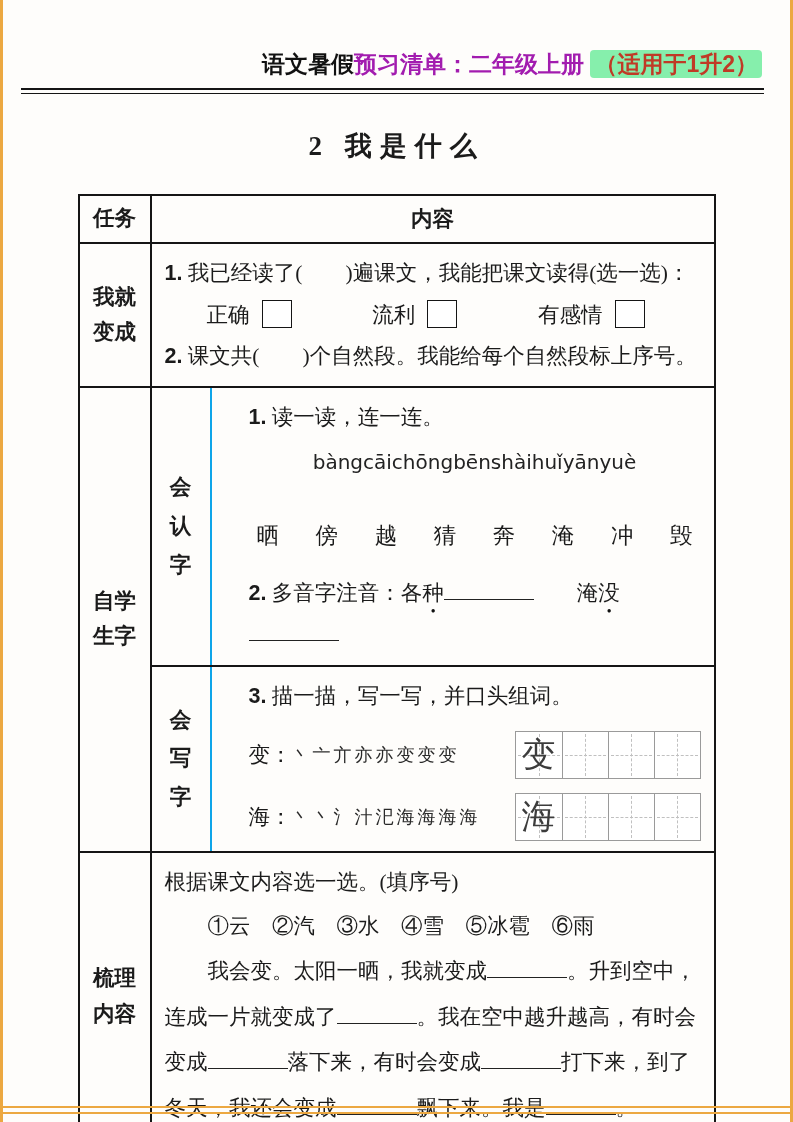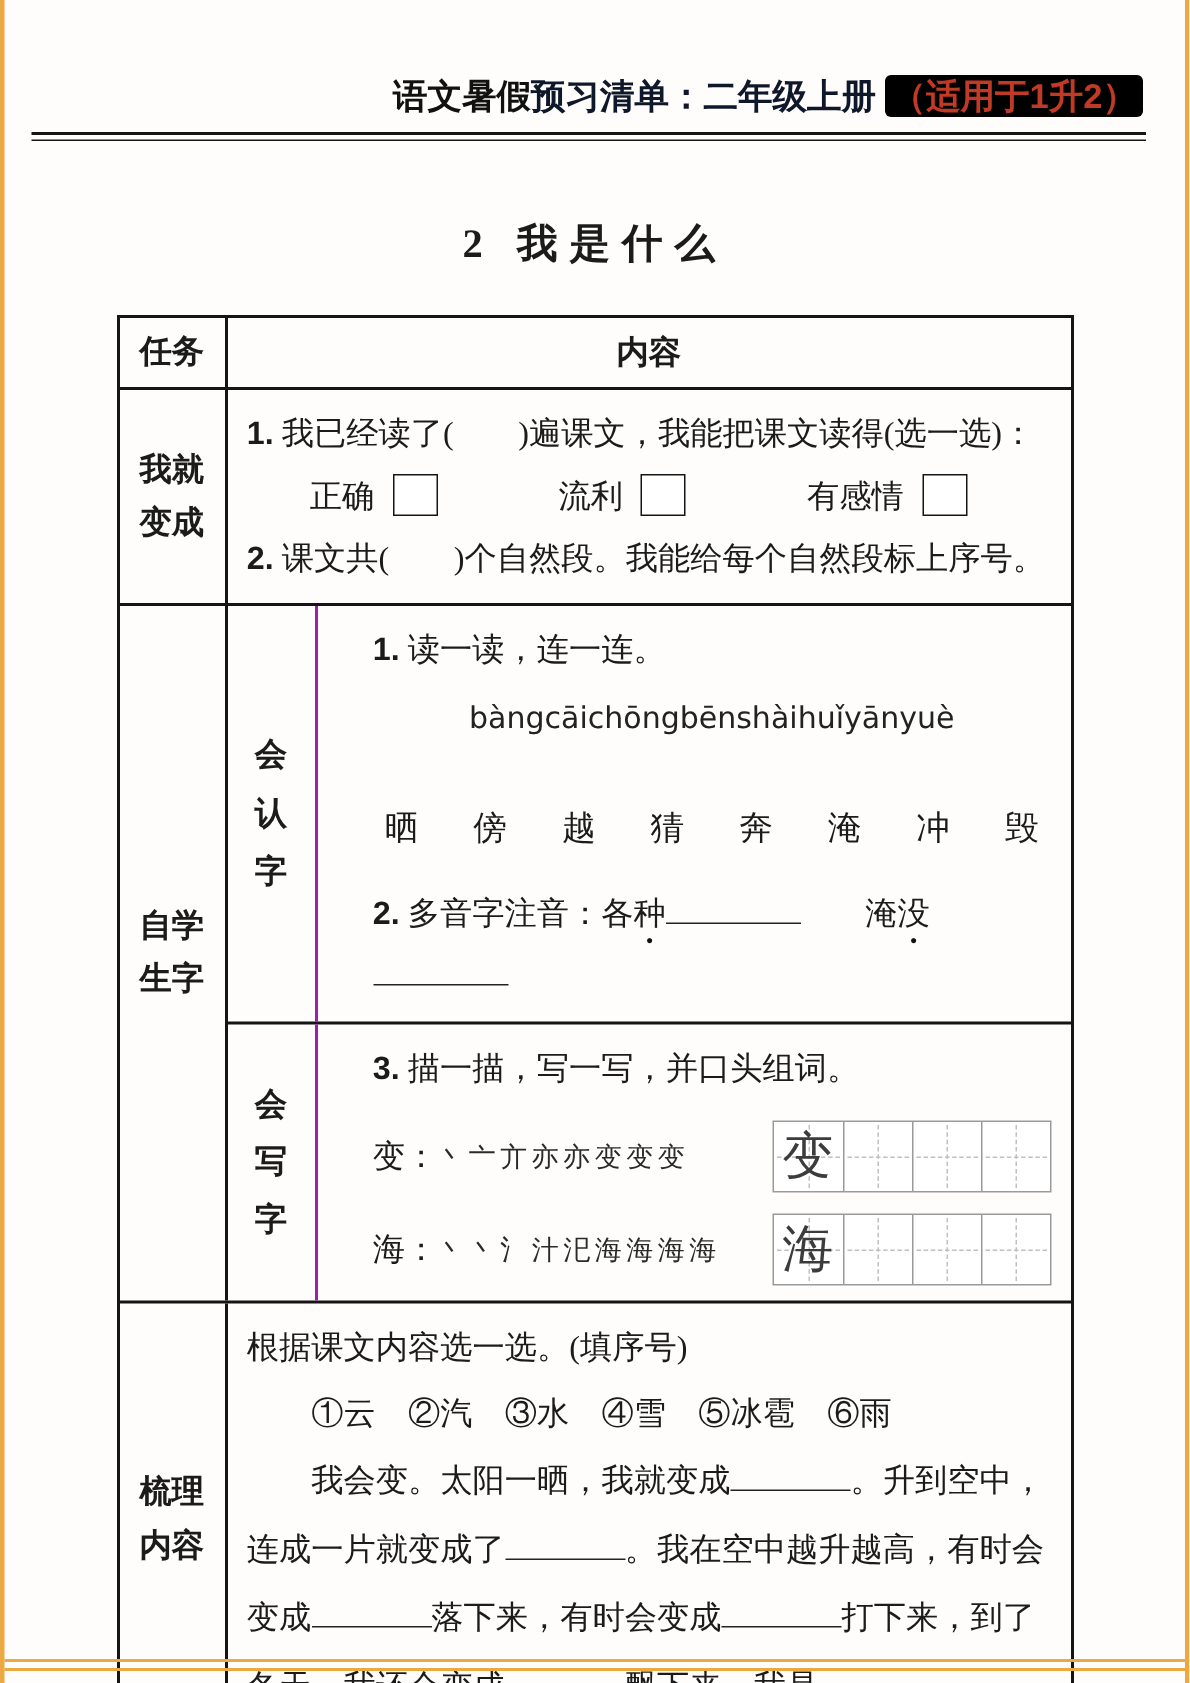--- a/index.html
+++ b/index.html
@@ -16,25 +16,25 @@
   .bottom-rule {
     position:absolute; left:0; right:0; bottom:8px; height:8px;
     border-top:2.5px solid #eca841; border-bottom:2.5px solid #eca841;
   }
   .header {
     text-align:right; padding-right:28px;
     font-family:"Liberation Sans","DejaVu Sans",sans-serif;
     font-weight:bold; font-size:23px; line-height:1.25;
   }
   .hl-black { color:#111; }
-  .hl-red   { color:#0f172a; }
-  .hl-badge { color:#c03a26; background:#000000; padding:1px 4px; border-radius:4px; }
+  .hl-red   { color:#a21caf; }
+  .hl-badge { color:#c03a26; background:#86efac; padding:1px 4px; border-radius:4px; }
   .double-rule { margin:9px 26px 0 18px; height:6px;
     border-top:2.5px solid #151515; border-bottom:1.5px solid #151515; }
-  .page-title { margin-top:50px; text-align:center; font-size:27px;
+  .page-title { margin-top:34px; text-align:center; font-size:27px;
     font-weight:bold; letter-spacing:8px; }
 
   .tbl { width:638px; margin:30px auto 0; border:2.5px solid #151515; font-size:21.5px; }
   .trow { display:flex; border-top:2px solid #151515; align-items:stretch; }
   .trow:first-child { border-top:none; }
   .cell-task { flex:0 0 72px; border-right:2px solid #151515;
     display:flex; align-items:center; justify-content:center; font-weight:bold; }
   .cell-task .vt { width:48px; text-align:center; line-height:1.65; word-break:break-all; }
   .cell-content { flex:1; padding:10px 13px; }
   .th-content { display:flex; align-items:center; justify-content:center;
@@ -44,21 +44,21 @@
   .line { line-height:1.85; }
   .num { font-weight:bold; font-family:"Liberation Sans","DejaVu Sans",sans-serif; }
   .opt-line { display:flex; justify-content:space-between; padding:6px 56px 8px 14px; align-items:center; }
   .opt { display:flex; align-items:center;margin-left:28px; }
   .checkbox { display:inline-block; width:30px; height:28px;
     border:1.5px solid #151515; margin-left:12px; background:#fff; }
 
   .zx-col { flex:1; display:flex; flex-direction:column; }
   .zx-row { display:flex; flex:1; }
   .zx-row + .zx-row { border-top:2px solid #151515; }
-  .zx-label { flex:0 0 60px; border-right:2px solid #a21caf;
+  .zx-label { flex:0 0 60px; border-right:2px solid #0ea5e9;
     display:flex; align-items:center; justify-content:center; font-weight:bold; }
   .zx-label .vlt { width:24px; text-align:center; line-height:1.8; word-break:break-all; }
   .zx-content { flex:1; padding:10px 13px;margin-left:24px; }
 
   .py-row { display:flex; justify-content:center; padding:12px 4px 0;
     font-size:20px; font-family:"DejaVu Sans","Liberation Sans",sans-serif; color:#222; }
   .hz-row { display:flex; justify-content:space-between; padding:46px 8px 0; font-size:22.5px; }
   .duoyin { margin-top:22px; line-height:1.9; }
   .blank { display:inline-block; border-bottom:1.5px solid #222; height:1em;
     vertical-align:baseline; }

